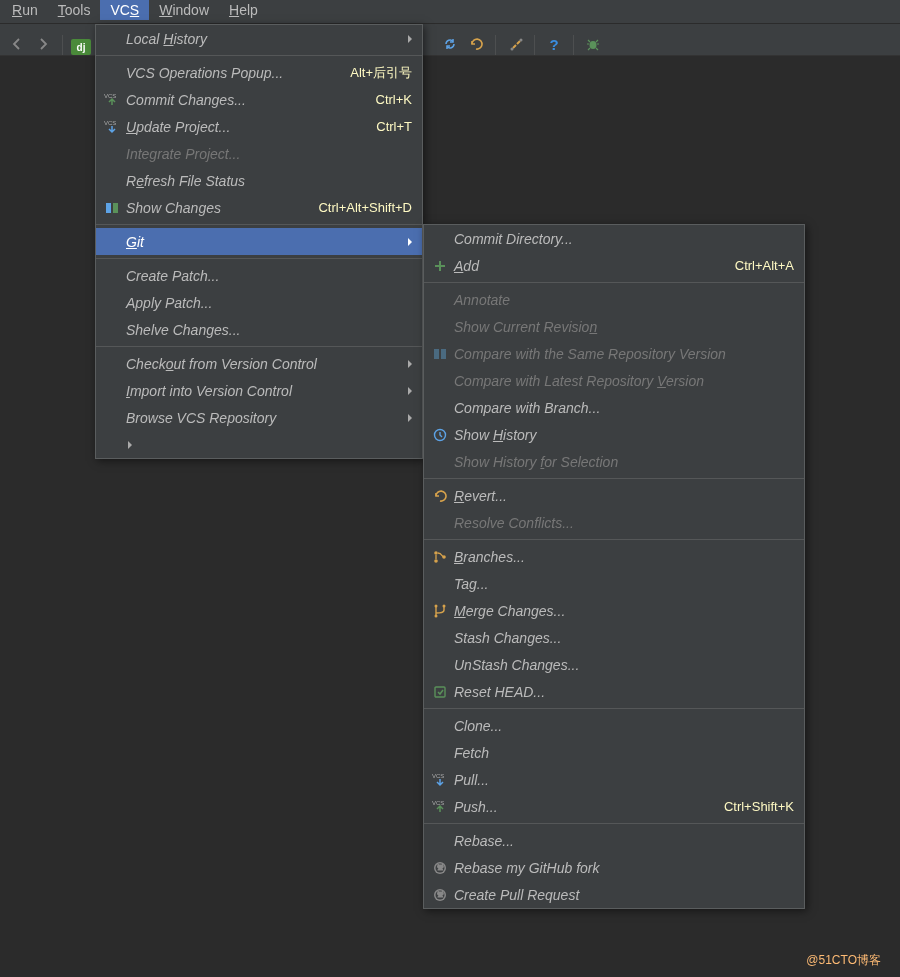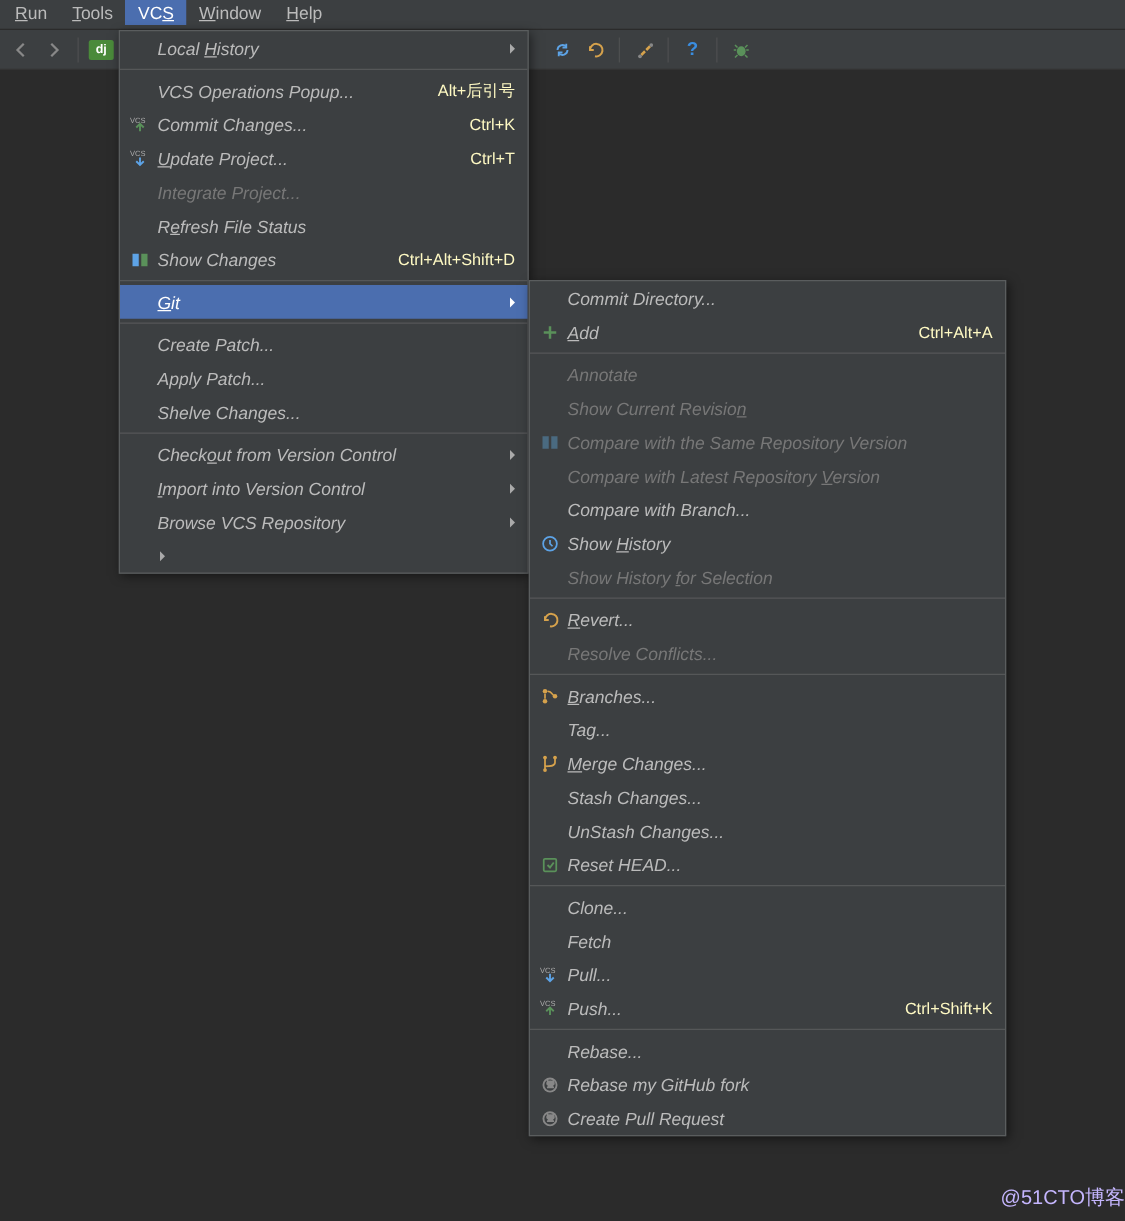--- a/index.html
+++ b/index.html
@@ -28,21 +28,21 @@
   .menubar .menu.active {
     background: #4b6eaf;
     color: #ffffff;
   }
   .menubar .menu .ul { text-decoration: underline; }
   .toolbar {
     height: 32px;
     background: #3c3f41;
     border-bottom: 1px solid #333333;
     display: flex;
-    align-items: center;
+    align-items: flex-end;
     padding-left: 6px;
     gap: 4px;
   }
   .tb-icon {
     width: 22px; height: 22px;
     display: inline-flex; align-items: center; justify-content: center;
   }
   .tb-sep { width: 1px; height: 20px; background: #4d4f50; margin: 0 4px; }
   .dropdown {
     position: absolute;
@@ -64,22 +64,22 @@
   .menu-item.disabled { color: #777777; }
   .mi-icon { width: 20px; height: 20px; display: inline-flex; align-items: center; justify-content: center; flex-shrink: 0; }
   .mi-label { flex: 1; padding-left: 4px; white-space: nowrap; font-style: italic; }
   .mi-label .ul { text-decoration: underline; }
   .mi-shortcut { color: #fef9c3; font-size: 13px; padding-left: 10px; white-space: nowrap; }
   .mi-arrow { width: 0; height: 0; border-top: 4px solid transparent; border-bottom: 4px solid transparent; border-left: 4px solid #aaaaaa; margin-left: 6px; }
   .menu-item.sel .mi-arrow { border-left-color: #ffffff; }
   .menu-sep { height: 1px; background: #555758; margin: 3px 0; }
   .watermark {
     position: absolute;
-    right: 0; bottom: 8px;
-    color: #c4b5fd; font-size: 16px;
+    right: 19px; bottom: 8px;
+    color: #fdba74; font-size: 12px;
   }
   svg { display: block; }
 </style>
 </head>
 <body>
 
 <div class="menubar">
   <div class="menu"><span class="ul">R</span><span>un</span></div>
   <div class="menu"><span class="ul">T</span>ools</div>
   <div class="menu active">VC<span class="ul">S</span></div>

